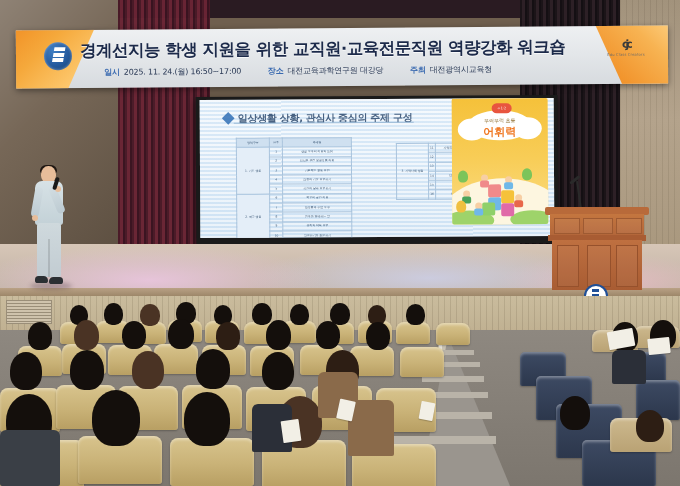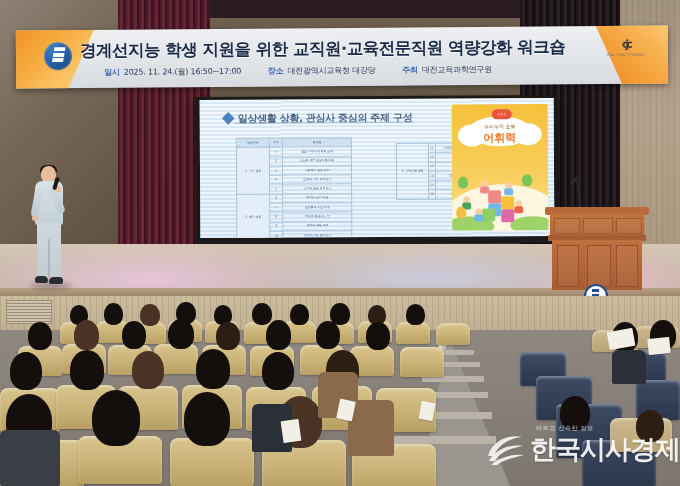--- a/index.html
+++ b/index.html
@@ -146,21 +146,21 @@
   
   .tblA{position:absolute;left:36px;top:38px;width:116px;border-collapse:collapse;}
   .tblB{position:absolute;left:196px;top:44px;width:96px;border-collapse:collapse;}
   .tblA td,.tblB td,.tblA th,.tblB th{
     border:.5px solid #a9c3dc;font-size:2.9px;color:#33506f;
     padding:0;height:8.3px;text-align:center;line-height:1;overflow:hidden;
   }
   .tblA th,.tblB th{background:#cfe0f0;font-weight:normal;}
   .tblA td.grp{background:#e4eef8;}
   .book{
-    position:absolute;right:6px;top:6px;width:96px;height:126px;
+    position:absolute;right:6px;top:0;width:96px;height:126px;
     background:linear-gradient(180deg,#f5c13a 0%,#f8cd57 48%,#fbdd86 100%);
     border-radius:2px;overflow:hidden;
   }
   .book .cloud{
     position:absolute;left:16px;top:12px;width:64px;height:30px;
     background:#fff;border-radius:50%;
   }
   .book .cloud:before{content:"";position:absolute;left:-10px;top:8px;width:28px;height:22px;background:#fff;border-radius:50%;}
   .book .cloud:after{content:"";position:absolute;right:-10px;top:7px;width:28px;height:22px;background:#fff;border-radius:50%;}
   .book .badge{
@@ -296,23 +296,23 @@
     <div class="banner-acc-r2"></div>
     <div class="banner-acc-r"></div>
 
     <div class="banner-logo-left"></div>
 
     <div class="banner-title">경계선지능 학생 지원을 위한 교직원·교육전문직원 역량강화 워크숍</div>
 
     <div class="banner-sub">
       <span class="lbl">일시</span><span>2025. 11. 24.(월) 16:50~17:00</span>
       <span class="gap"></span>
-      <span class="lbl">장소</span><span>대전광역시교육청 대강당</span>
+      <span class="lbl">장소</span><span>대전교육과학연구원 대강당</span>
       <span class="gap"></span>
-      <span class="lbl">주최</span><span>대전교육과학연구원</span>
+      <span class="lbl">주최</span><span>대전광역시교육청</span>
     </div>
 
     <div class="banner-logo-right">
       <div class="mark">cjc</div>
       <div class="cap">Edu Class Creators</div>
     </div>
   </div>
 
   <div class="screen-frame">
     <div class="screen">
@@ -573,23 +573,14 @@
       <div class="coat" style="left: 252px; top: 404px; width: 40px; height: 48px; background: rgb(43, 47, 56);"></div>
       <div class="coat" style="left: 612px; top: 350px; width: 34px; height: 34px; background: rgb(43, 47, 56);"></div>
       <div class="coat" style="left: 0px; top: 430px; width: 60px; height: 56px; background: rgb(58, 63, 70);"></div>
       <div class="paper" style="left: 608px; top: 330px; width: 26px; height: 18px; transform: rotate(-10deg);"></div>
       <div class="paper" style="left: 338px; top: 400px; width: 16px; height: 20px; transform: rotate(12deg);"></div>
       <div class="paper" style="left: 282px; top: 420px; width: 18px; height: 22px; transform: rotate(-8deg);"></div>
       <div class="paper" style="left: 648px; top: 338px; width: 22px; height: 16px; transform: rotate(-6deg);"></div>
       <div class="paper" style="left: 420px; top: 402px; width: 14px; height: 18px; transform: rotate(10deg);"></div>
     </div>
 
-  <div class="wm">
-    <svg class="wm-swirl" viewBox="0 0 40 34">
-      <path d="M2 24 C6 10, 20 2, 36 5 C24 6, 12 13, 8 24 Z" fill="#fafafa" opacity="0.95"></path>
-      <path d="M3 29 C9 18, 22 12, 37 14 C24 16, 13 21, 9 29 Z" fill="#fafafa" opacity="0.95"></path>
-      <path d="M5 33 C12 26, 24 22, 38 23 C26 26, 15 29, 11 33 Z" fill="#fafafa" opacity="0.95"></path>
-    </svg>
-    <div class="wm-tag">바르고 신속한 정보</div>
-    <div class="wm-name">한국시사경제</div>
-  </div>
 
 </div>
 
 </body></html>

